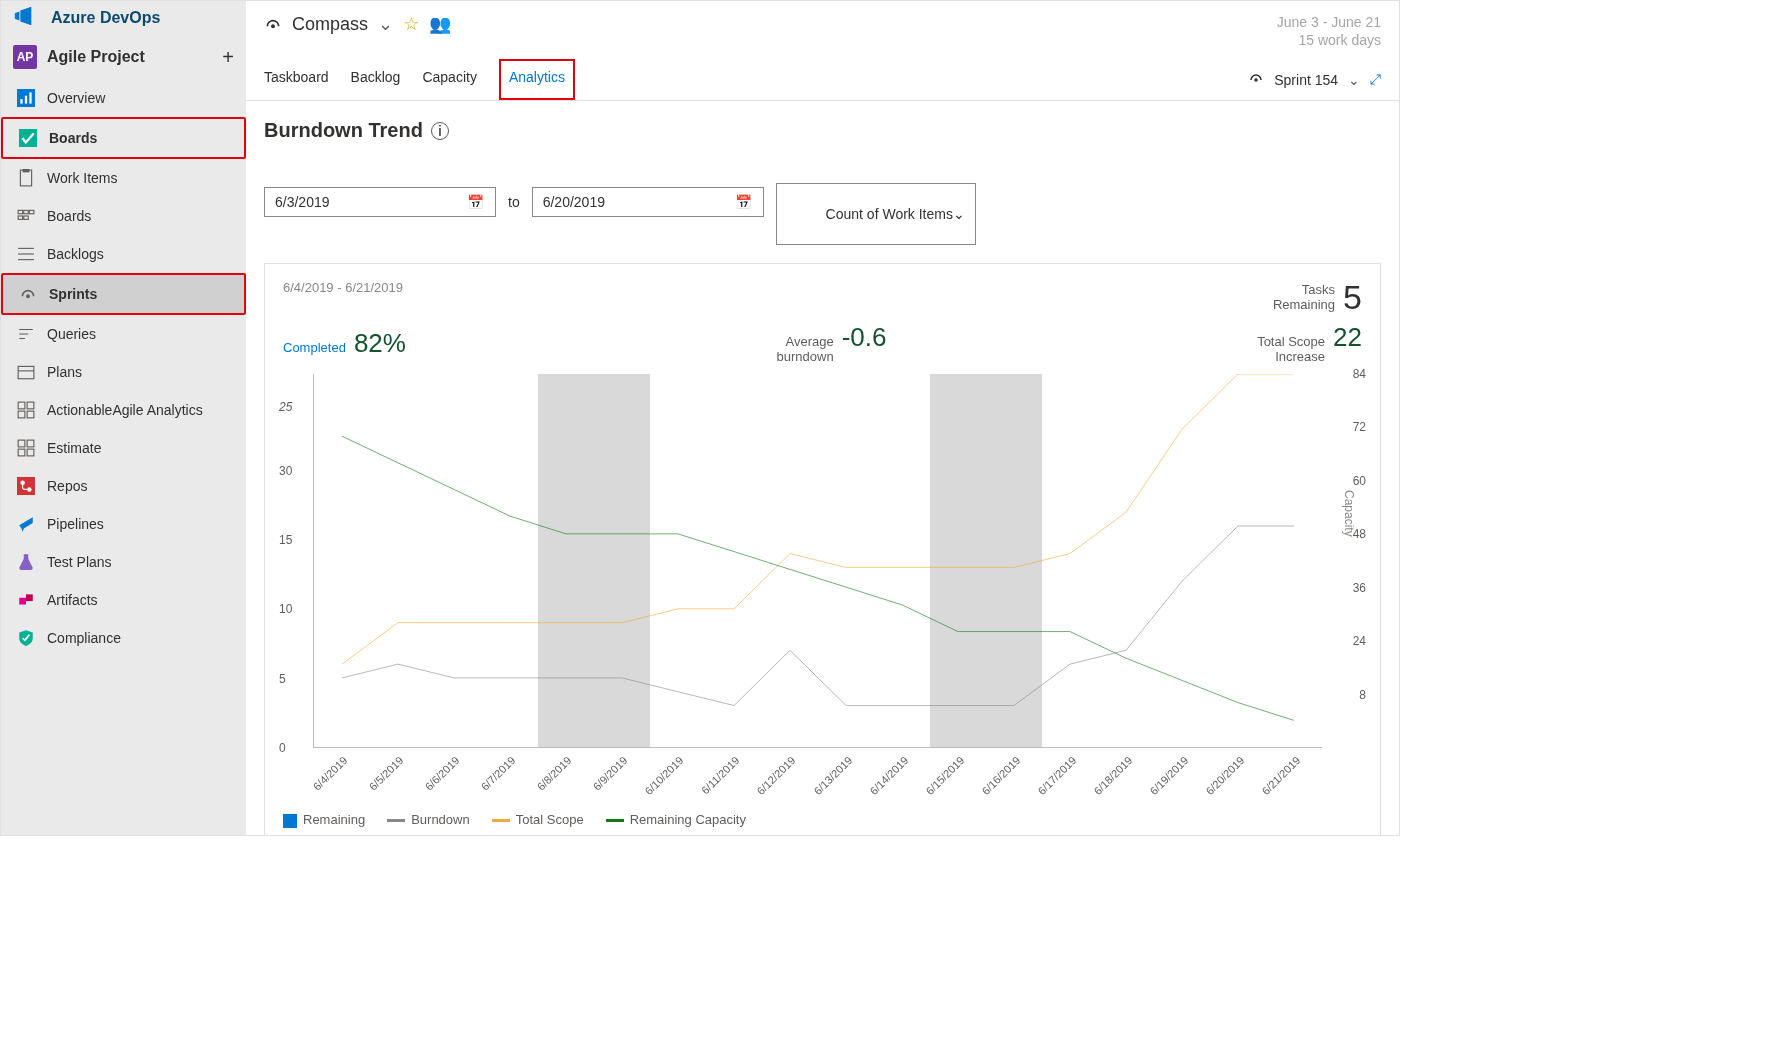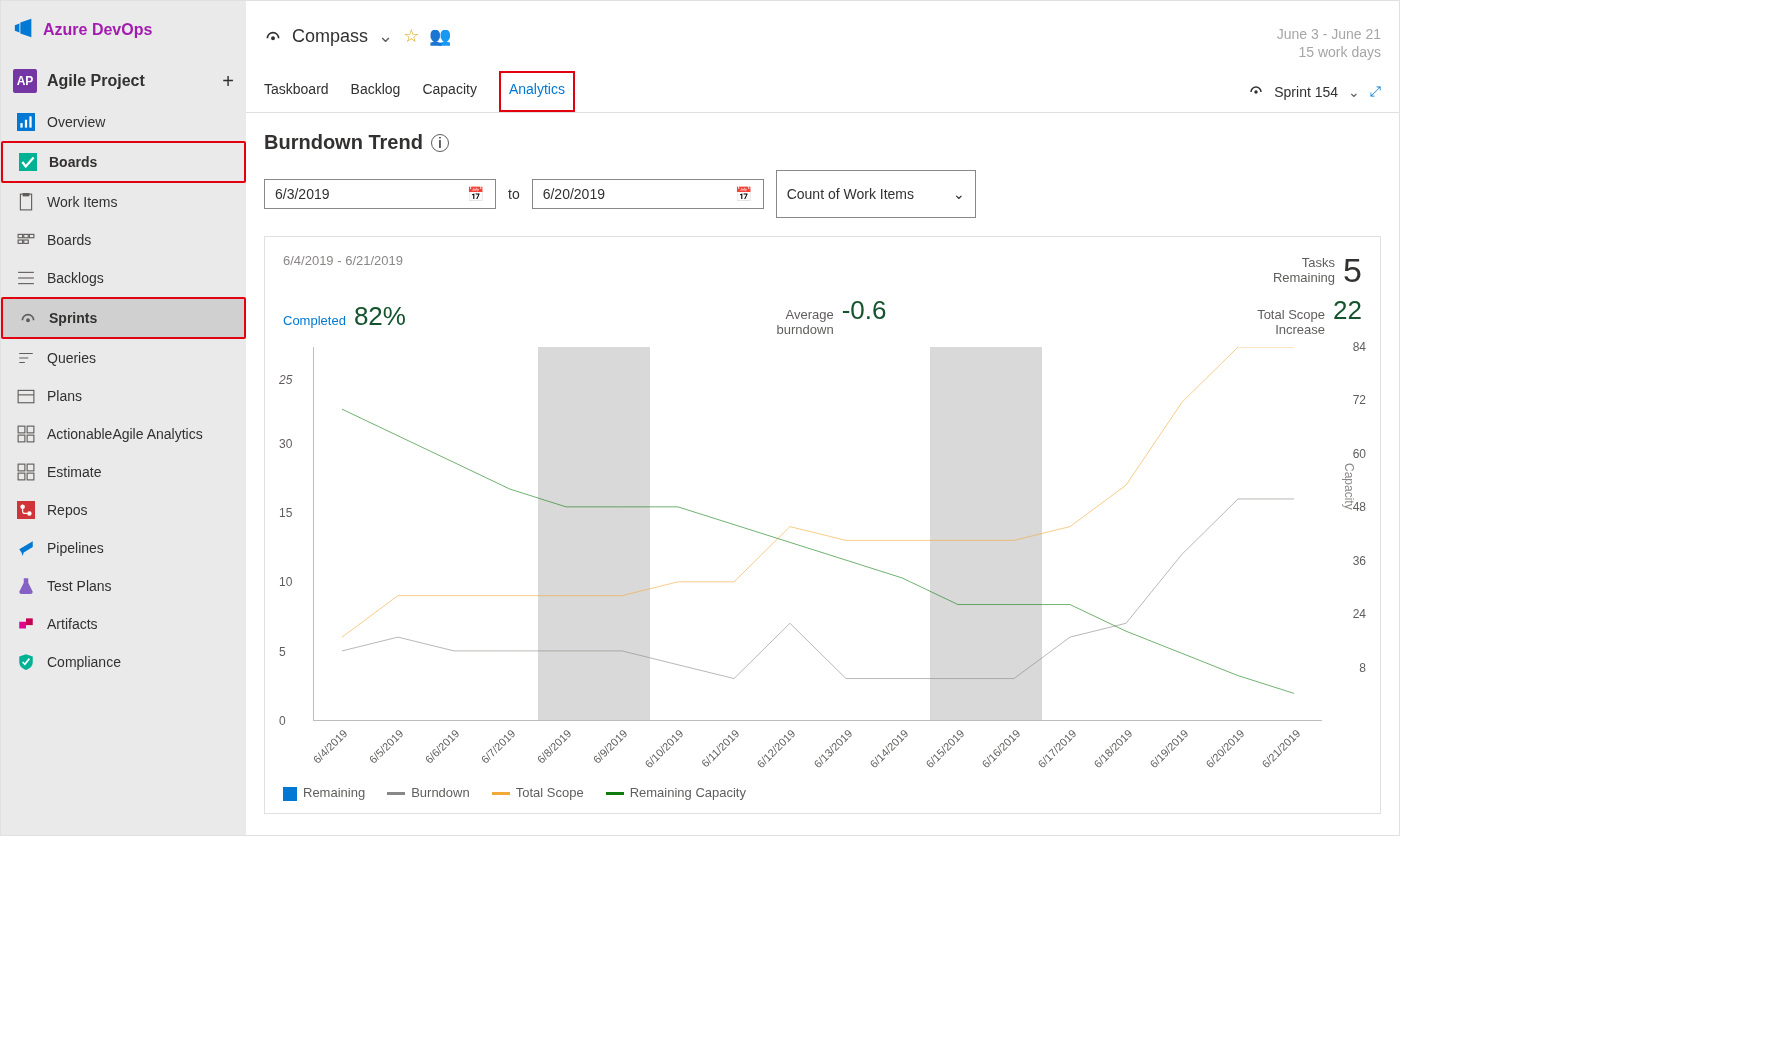--- a/index.html
+++ b/index.html
@@ -1,50 +1,50 @@
 <!DOCTYPE html>
 <html><head>
 <meta charset="utf-8">
 <style>
 html,body{margin:0;padding:0;font-family:"Segoe UI",Arial,sans-serif;color:#323130;background:#fff;height:100%;}
 .app{display:flex;height:836px;width:1400px;border:1px solid #e0e0e0;box-sizing:border-box;overflow:hidden;}
 
 .sidebar{width:245px;background:#eaeaea;flex-shrink:0;display:flex;flex-direction:column;}
-.sb-top{display:flex;align-items:center;padding:16px 12px;font-weight:600;color:#a21caf;gap:8px;}
+.sb-top{display:flex;align-items:center;padding:4px 12px;font-weight:600;color:#0c4a6e;gap:16px;}
 .sb-top svg{width:22px;height:22px;}
 .sb-proj{display:flex;align-items:center;justify-content:space-between;padding:10px 12px;}
 .sb-proj-left{display:flex;align-items:center;gap:10px;font-weight:600;}
 .sb-proj-icon{width:24px;height:24px;background:#7436a3;color:#fff;font-size:12px;display:flex;align-items:center;justify-content:center;border-radius:2px;}
 .sb-plus{font-size:20px;color:#323130;cursor:pointer;}
 .sb-item{display:flex;align-items:center;gap:12px;padding:10px 12px 10px 16px;cursor:pointer;font-size:14px;color:#323130;}
 .sb-item .ic{width:18px;height:18px;display:flex;align-items:center;justify-content:center;}
 .sb-item.section{font-weight:600;}
 .sb-item.active{background:#d0d0d0;font-weight:600;}
 .sb-item.sub{padding-left:16px;}
 .sb-hl{border:2px solid #e3000f;border-radius:2px;}
 
 .main{flex:1;display:flex;flex-direction:column;min-width:0;}
-.topbar{display:flex;align-items:flex-start;justify-content:space-between;padding:24px 18px 0 18px;}
+.topbar{display:flex;align-items:flex-start;justify-content:space-between;padding:12px 18px 0 18px;}
 .crumb{display:flex;align-items:center;gap:10px;font-size:18px;color:#323130;}
 .crumb .ic{width:18px;height:18px;}
 .crumb-name{font-size:18px;}
 .chev{color:#605e5c;}
 .star{color:#dba816;}
 .top-right{text-align:right;color:#a6a6a6;font-size:14px;line-height:1.3;}
 .tabs{display:flex;align-items:center;justify-content:space-between;padding:0 18px;border-bottom:1px solid #e0e0e0;margin-top:10px;}
 .tabs-left{display:flex;gap:22px;}
 .tab{padding:10px 0 12px 0;font-size:14px;color:#323130;cursor:pointer;border-bottom:3px solid transparent;}
 .tab.active{color:#0078d4;border-bottom-color:#0078d4;}
 .tab.hl{border:2px solid #e3000f;padding:8px 8px 10px 8px;border-bottom:2px solid #e3000f;}
 .tabs-right{display:flex;align-items:center;gap:10px;color:#323130;font-size:14px;}
 .body{padding:18px;flex:1;overflow:auto;}
 .page-title{display:flex;align-items:center;gap:8px;font-size:20px;font-weight:600;margin-bottom:16px;}
 .row-controls{display:flex;align-items:center;gap:12px;margin-bottom:18px;font-size:14px;}
 .datebox{display:flex;align-items:center;justify-content:space-between;border:1px solid #8a8886;padding:6px 10px;width:210px;background:#fff;}
-.sel{display:flex;align-items:center;justify-content:space-between;border:1px solid #8a8886;padding:15px 10px;width:178px;background:#fff;}
+.sel{display:flex;align-items:center;justify-content:flex-end;border:1px solid #8a8886;padding:22px 10px;width:178px;background:#fff;margin-top:25px;}
 .card{border:1px solid #e0e0e0;padding:16px 18px 12px 18px;}
 .card-top{display:flex;justify-content:space-between;align-items:flex-start;margin-bottom:8px;}
 .card-range{color:#8a8886;font-size:13px;}
 .tasks-box{text-align:right;color:#605e5c;font-size:13px;display:flex;align-items:center;gap:8px;}
 .tasks-num{font-size:34px;color:#323130;font-weight:400;line-height:1;}
 .metrics{display:flex;justify-content:space-between;align-items:center;margin-bottom:10px;}
 .mgrp{display:flex;align-items:baseline;gap:8px;}
 .mlbl{font-size:13px;color:#0078d4;}
 .mlbl.g{color:#605e5c;text-align:right;line-height:1.1;}
 .mval{font-size:26px;color:#14532d;}

